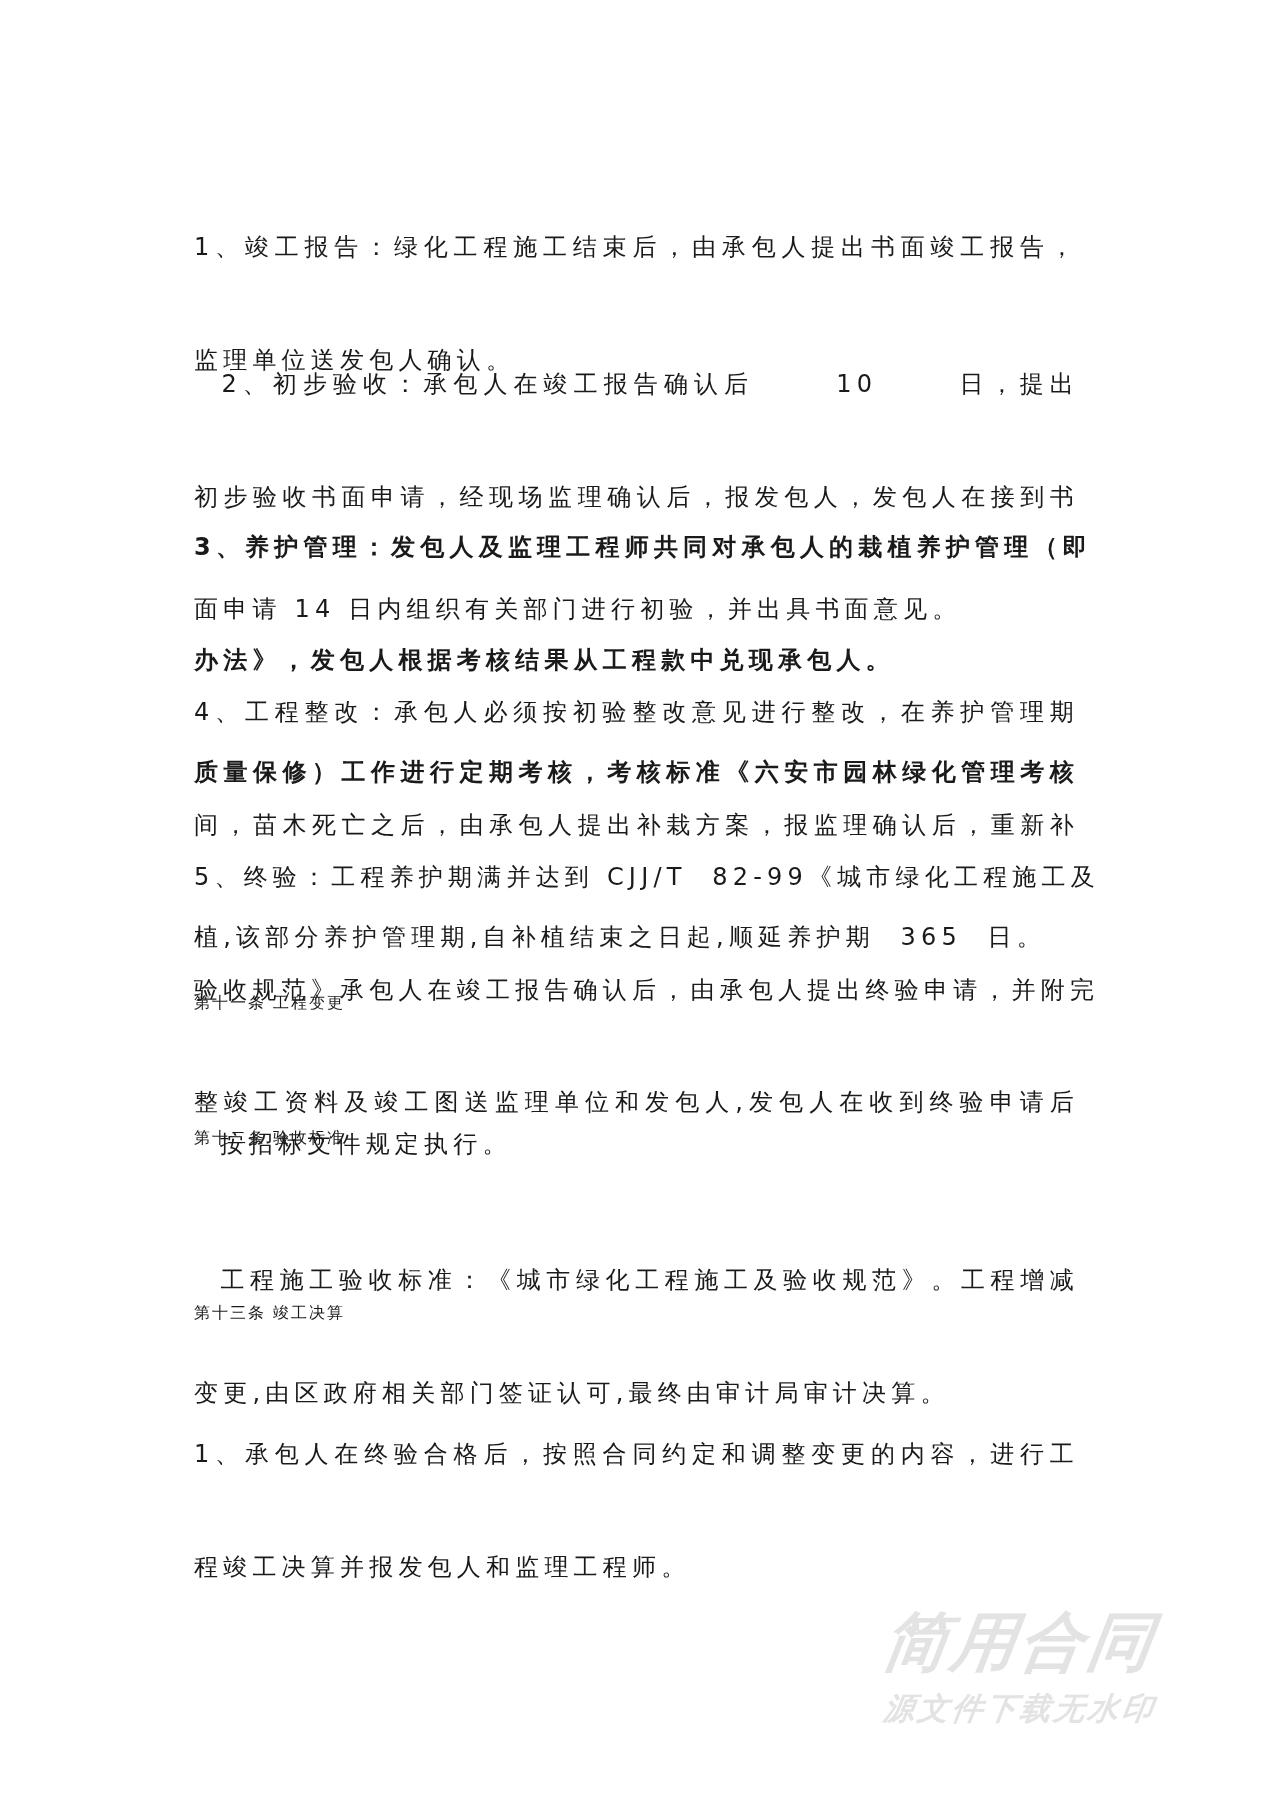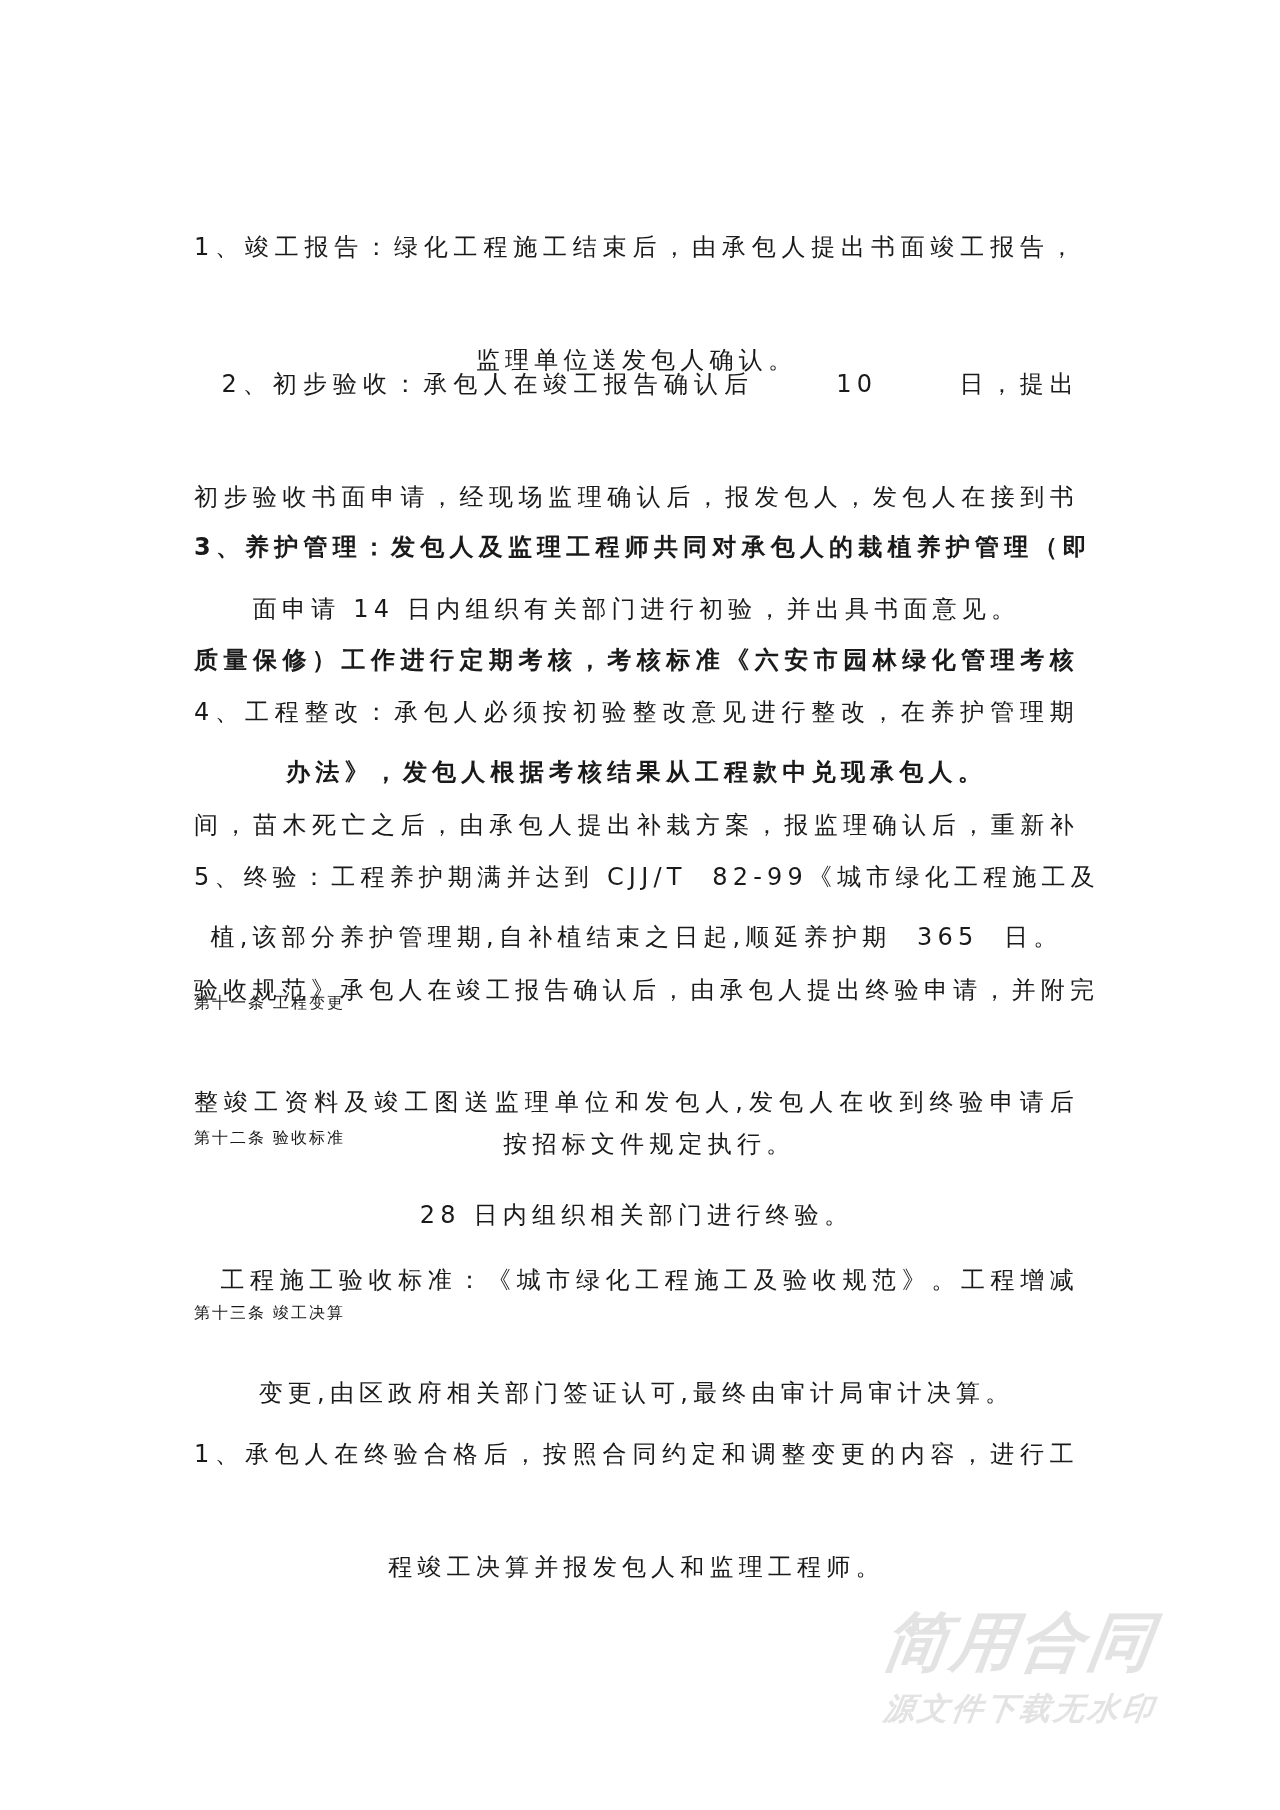--- a/index.html
+++ b/index.html
@@ -28,21 +28,21 @@
       font-size: 24px;
       line-height: 37.5px;
       letter-spacing: 5.2px;
       white-space: pre-wrap;
       word-break: break-all;
       text-align: justify;
     }
     .line {
       display: block;
       white-space: pre;
-      text-align: center;
+      text-align: left;
     }
     .line.justify {
       text-align: justify;
       text-align-last: justify;
     }
     .heading {
       position: absolute;
       left: 194px;
       font-size: 16px;
       line-height: 37.5px;
@@ -87,35 +87,34 @@
   </div>
 
   <div class="block" style="top:273px;">
     <span class="line justify">  2、初步验收：承包人在竣工报告确认后      10      日，提出</span>
     <span class="line justify">初步验收书面申请，经现场监理确认后，报发包人，发包人在接到书</span>
     <span class="line">面申请 14 日内组织有关部门进行初验，并出具书面意见。</span>
   </div>
 
   <div class="block" style="top:436px;font-weight:bold;">
     <span class="line justify">3、养护管理：发包人及监理工程师共同对承包人的栽植养护管理（即</span>
+    <span class="line">办法》，发包人根据考核结果从工程款中兑现承包人。</span>
     <span class="line justify">质量保修）工作进行定期考核，考核标准《六安市园林绿化管理考核</span>
-    <span class="line">办法》，发包人根据考核结果从工程款中兑现承包人。</span>
   </div>
 
   <div class="block" style="top:601px;">
     <span class="line justify">4、工程整改：承包人必须按初验整改意见进行整改，在养护管理期</span>
     <span class="line justify">间，苗木死亡之后，由承包人提出补栽方案，报监理确认后，重新补</span>
     <span class="line">植,该部分养护管理期,自补植结束之日起,顺延养护期  365  日。</span>
   </div>
 
   <div class="block" style="top:766px;">
     <span class="line justify">5、终验：工程养护期满并达到 CJJ/T  82-99《城市绿化工程施工及</span>
     <span class="line justify">验收规范》承包人在竣工报告确认后，由承包人提出终验申请，并附完</span>
     <span class="line justify">整竣工资料及竣工图送监理单位和发包人,发包人在收到终验申请后</span>
-    <span class="line">28 日内组织相关部门进行终验。</span>
   </div>
 
   <div class="heading" style="top:966px;">第十一条 工程变更</div>
   <div class="block" style="top:1033px;">
     <span class="line">  按招标文件规定执行。</span>
   </div>
 
   <div class="heading" style="top:1101px;">第十二条 验收标准</div>
   <div class="block" style="top:1169px;">
     <span class="line justify">  工程施工验收标准：《城市绿化工程施工及验收规范》。工程增减</span>

